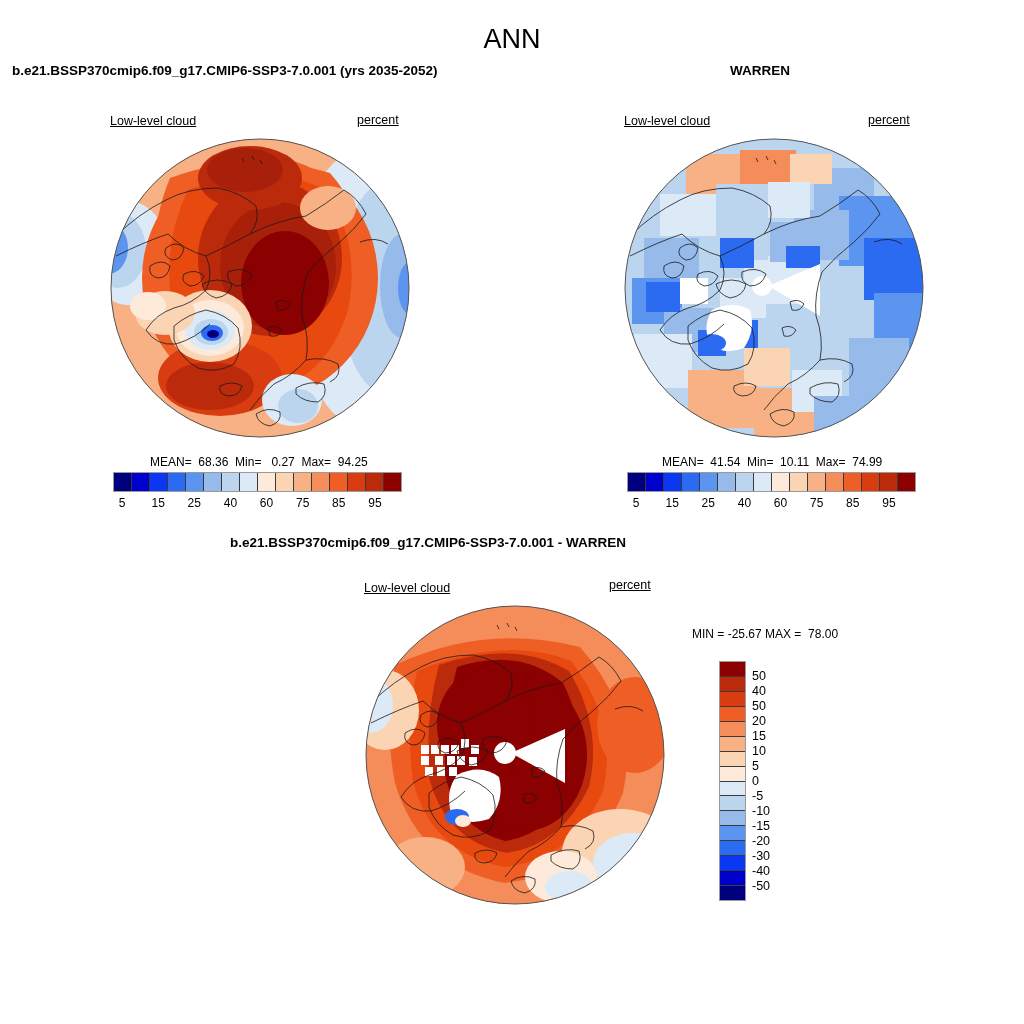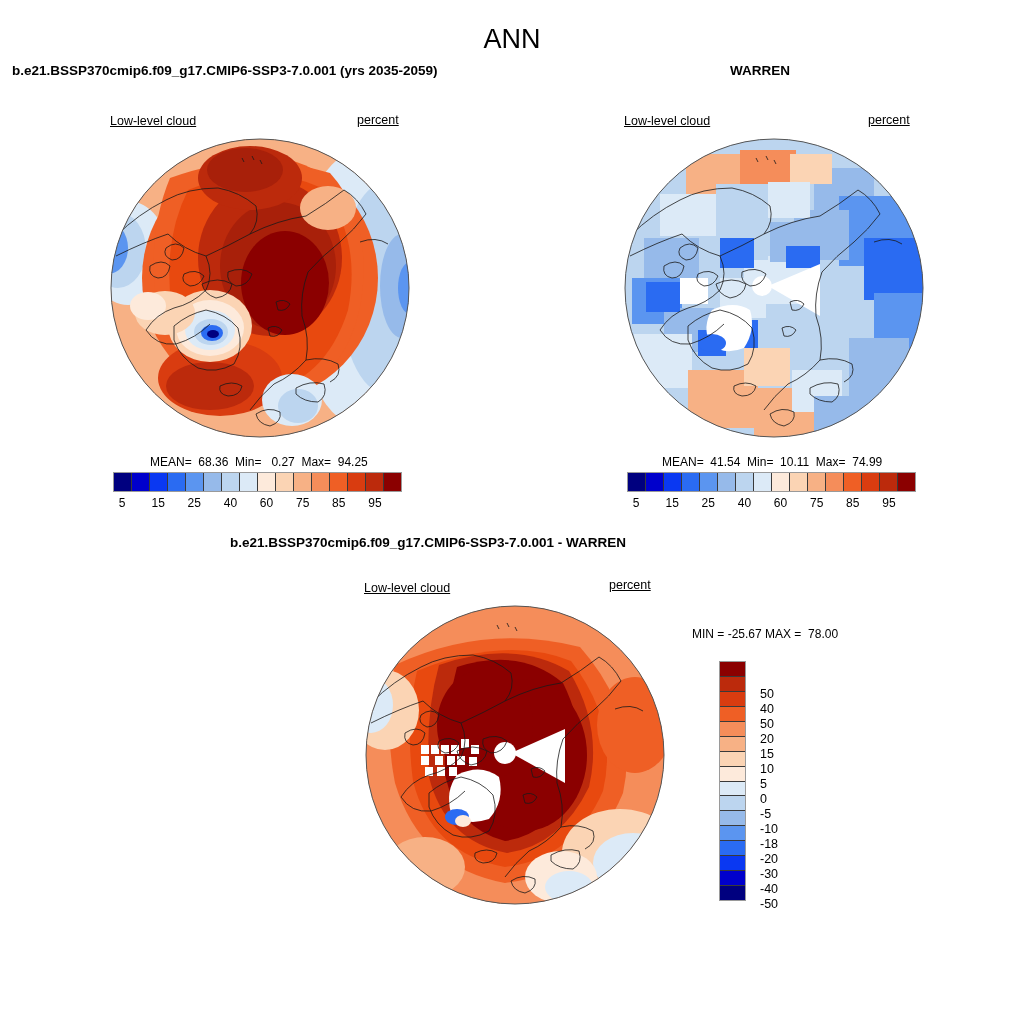--- a/index.html
+++ b/index.html
@@ -22,21 +22,21 @@
   .cb-v-ticks{position:absolute;}
   .cb-v-ticks span{position:absolute;font-size:12.5px;transform:translateY(-50%);}
   .mapwrap{position:absolute;}
   .mapwrap svg{display:block;}
 </style>
 </head>
 <body>
 
 <div class="abs ttl-main" style="left:0;top:24px;width:1024px;">ANN</div>
 
-<div class="abs ttl-panel" style="left:12px;top:63px;">b.e21.BSSP370cmip6.f09_g17.CMIP6-SSP3-7.0.001 (yrs 2035-2059)</div>
+<div class="abs ttl-panel" style="left:12px;top:63px;">b.e21.BSSP370cmip6.f09_g17.CMIP6-SSP3-7.0.001 (yrs 2035-2052)</div>
 
 <div class="abs lbl-small" style="left:110px;top:114px;">Low-level cloud</div>
 <div class="abs lbl-small" style="left:357px;top:113px;">percent</div>
 
 <div class="mapwrap" style="left:110px;top:138px;width:300px;height:300px;">
   <svg width="300" height="300" viewBox="0 0 300 300">
     <defs>
       <clipPath id="clipA">
           <circle cx="150" cy="150" r="149"></circle>
         </clipPath>
@@ -335,30 +335,30 @@
       <div style="background: rgb(253, 234, 219);"></div>
       <div style="background: rgb(220, 234, 247);"></div>
       <div style="background: rgb(188, 213, 239);"></div>
       <div style="background: rgb(150, 186, 234);"></div>
       <div style="background: rgb(91, 149, 240);"></div>
       <div style="background: rgb(42, 107, 242);"></div>
       <div style="background: rgb(10, 56, 242);"></div>
       <div style="background: rgb(0, 0, 204);"></div>
       <div style="background: rgb(0, 0, 127);"></div>
     </div>
-  <div class="cb-v-ticks" id="cbt-diff" style="left:33px;top:18px;width:60px;height:240px;margin-left:8px;">
+  <div class="cb-v-ticks" id="cbt-diff" style="left:33px;top:0;width:60px;height:240px;">
       <span style="top: 6.25%; left: 0px;">50</span>
       <span style="top: 12.5%; left: 0px;">40</span>
       <span style="top: 18.75%; left: 0px;">50</span>
       <span style="top: 25%; left: 0px; text-align: right;">20</span>
       <span style="top: 31.25%; left: 0px;">15</span>
       <span style="top: 37.5%; left: 0px;">10</span>
       <span style="top: 43.75%; left: 0px;">5</span>
       <span style="top: 50%; left: 0px;">0</span>
       <span style="top: 56.25%; left: 0px;">-5</span>
       <span style="top: 62.5%; left: 0px;">-10</span>
-      <span style="top: 68.75%; left: 0px;">-18</span>
+      <span style="top: 68.75%; left: 0px;">-15</span>
       <span style="top: 75%; left: 0px;">-20</span>
       <span style="top: 81.25%; left: 0px;">-30</span>
       <span style="top: 87.5%; left: 0px;">-40</span>
       <span style="top: 93.75%; left: 0px;">-50</span>
     </div>
 </div>
 
 </body></html>

